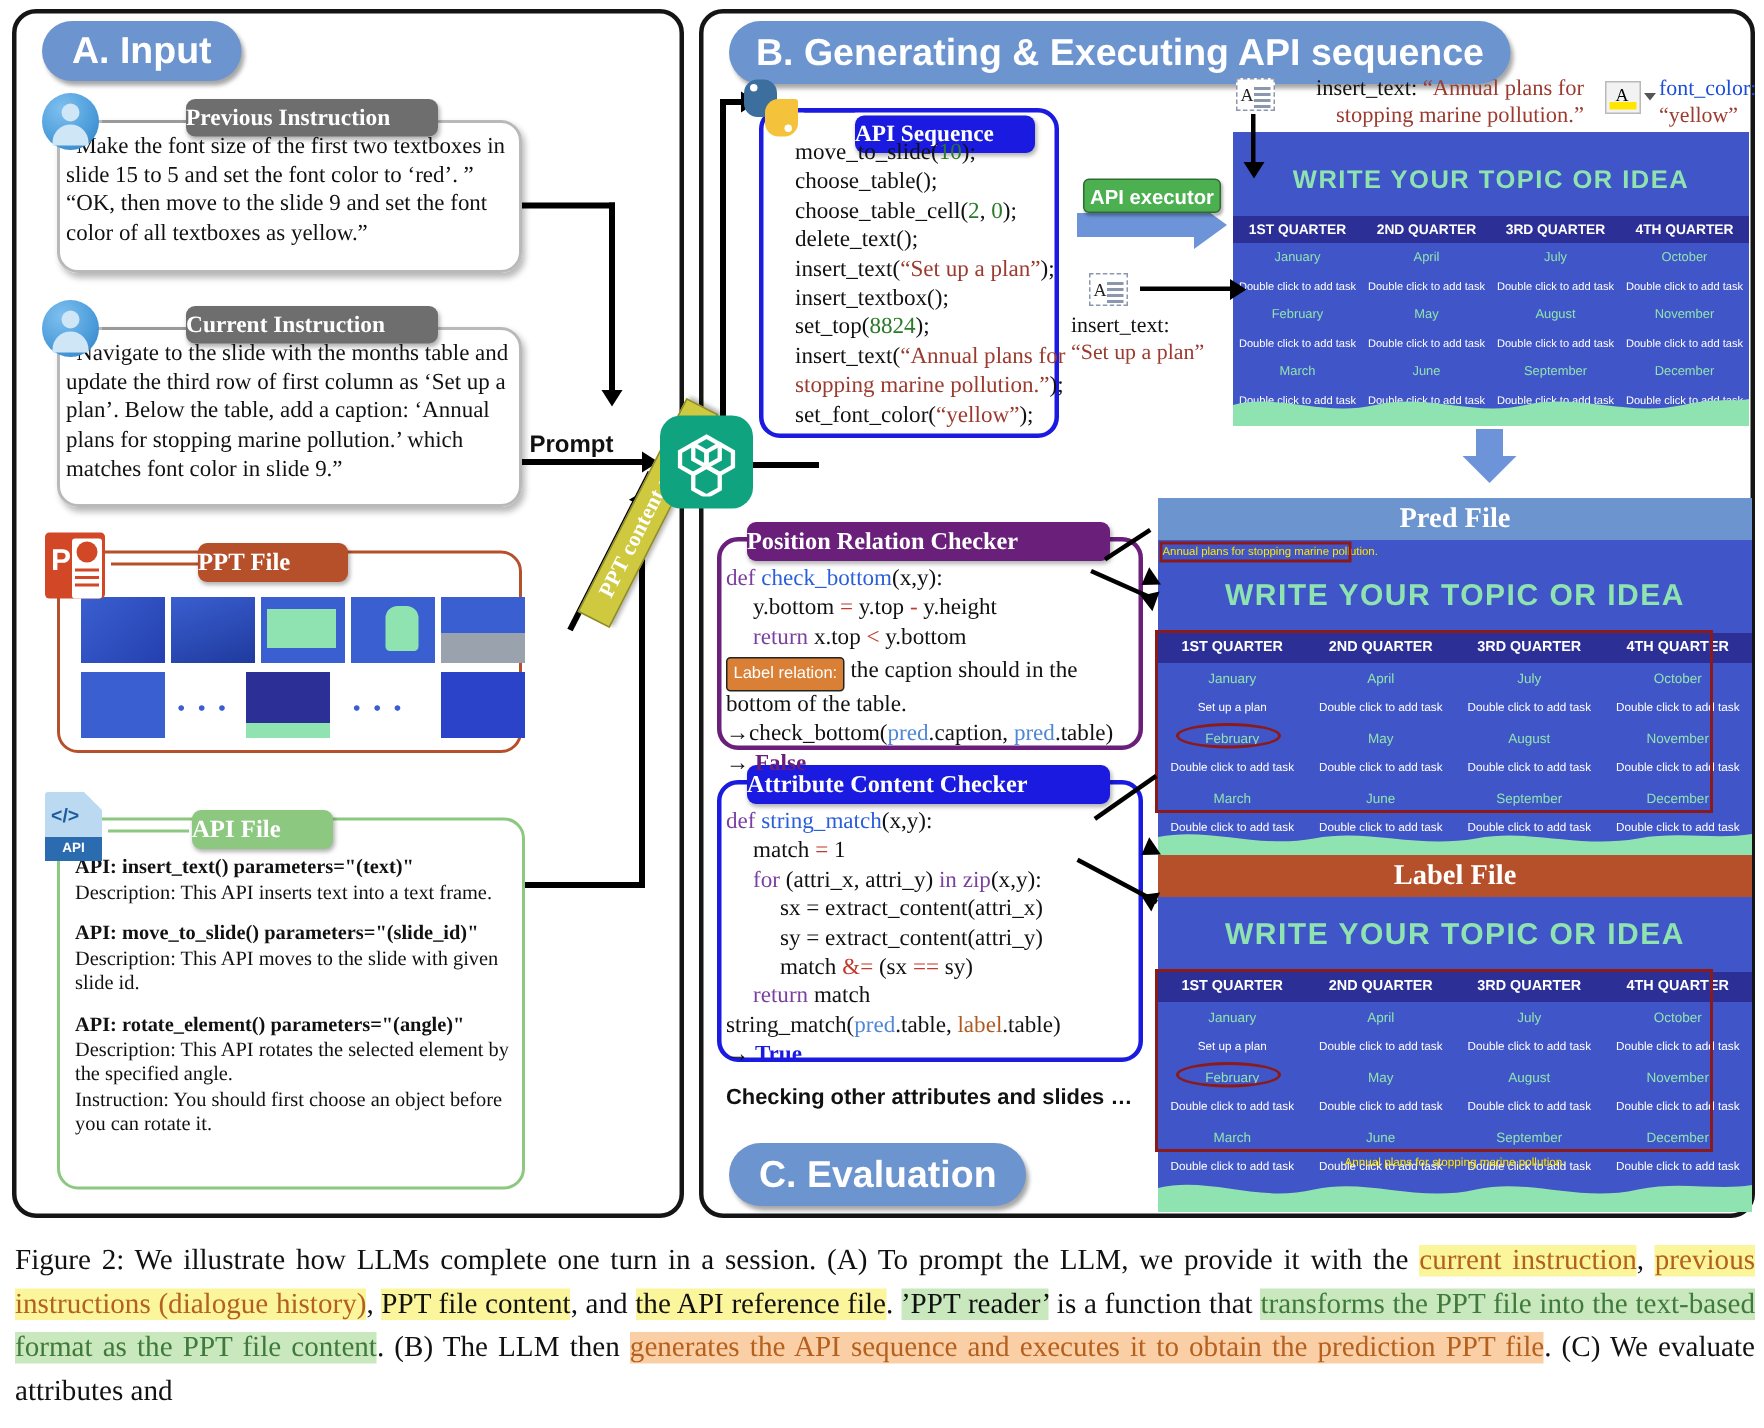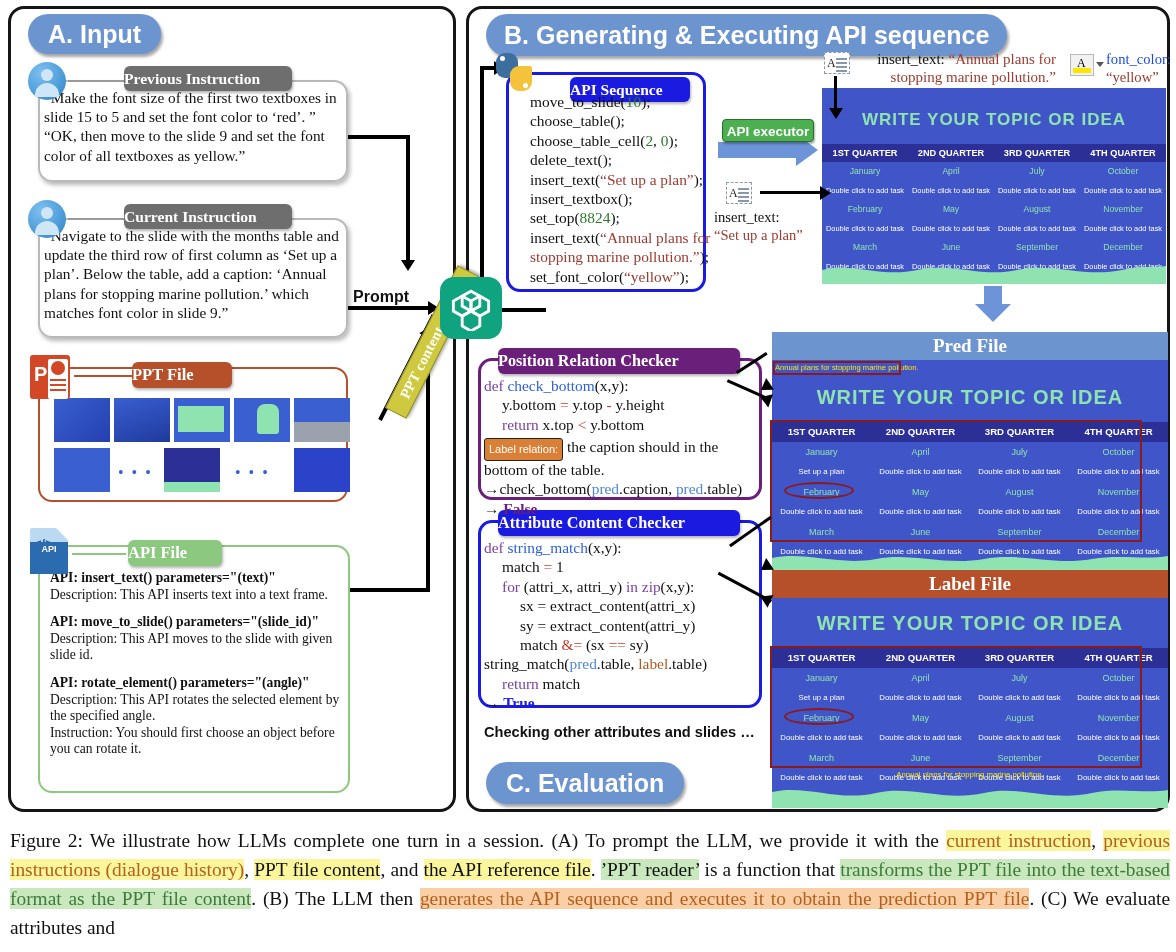--- a/index.html
+++ b/index.html
@@ -243,21 +243,21 @@
     <div style="position:absolute;left:66px;top:66px;color:#3a5fd0;font-size:16px;letter-spacing:2px;">• • •</div>
     <div style="position:absolute;left:183px;top:66px;color:#3a5fd0;font-size:16px;letter-spacing:2px;">• • •</div>
   </div>
 
   <div class="card" style="left:38px; top:545px; width:312px; height:248px;">
     <div class="card-body" style="border:2.5px solid #8cc87f; box-shadow:none;"></div>
   </div>
   <div style="position:absolute;left:30px;top:528px;width:38px;height:46px;background:#bcd9f2;border-radius:2px;z-index:6;">
     <div style="position:absolute;right:0;top:0;width:0;height:0;border-left:12px solid transparent;border-top:12px solid #fff;"></div>
     <div style="position:absolute;left:4px;top:8px;color:#1f5c9e;font-family:'Liberation Sans',sans-serif;font-weight:bold;font-size:13px;">&lt;/&gt;</div>
-    <div style="position:absolute;left:0;bottom:0;width:100%;height:32px;background:#2b6cb0;color:#fff;font-family:'Liberation Sans',sans-serif;font-size:9px;font-weight:bold;text-align:center;line-height:14px;">API</div>
+    <div style="position:absolute;left:0;bottom:0;width:100%;height:16px;background:#2b6cb0;color:#fff;font-family:'Liberation Sans',sans-serif;font-size:9px;font-weight:bold;text-align:center;line-height:14px;">API</div>
   </div>
   <div class="connector" style="left:72px; top:553px; width:54px; background:#8cc87f;"></div>
   <div class="card-title" style="left:128px; top:540px; width:94px; height:26px; line-height:26px; font-size:16.5px; background:#8cc87f;">API File</div>
 
   <div style="position:absolute;left:50px;top:570px;width:290px;z-index:5;font-size:13.6px;line-height:16.6px;color:#111;">
     <div style="font-weight:bold;">API: insert_text() parameters="(text)"</div>
     <div>Description: This API inserts text into a text frame.</div>
     <div style="height:11px;"></div>
     <div style="font-weight:bold;">API: move_to_slide() parameters="(slide_id)"</div>
     <div>Description: This API moves to the slide with given slide id.</div>
@@ -530,22 +530,22 @@
     <div class="card-body" style="border:3px solid #1a1ae0; box-shadow:none;"></div>
   </div>
   <div class="card-title" style="left:498px; top:510px; width:242px; height:26px; line-height:26px; font-size:16.2px; background:#1a1ae0;">Attribute Content Checker</div>
   <div class="codebox" style="left:484px; top:538px; width:278px;">
     <div><span class="kw">def</span> <span class="fn">string_match</span>(x,y):</div>
     <div style="padding-left:18px;">match <span class="op">=</span> 1</div>
     <div style="padding-left:18px;"><span class="kw">for</span> (attri_x, attri_y) <span class="kw">in</span> <span class="kw">zip</span>(x,y):</div>
     <div style="padding-left:36px;">sx = extract_content(attri_x)</div>
     <div style="padding-left:36px;">sy = extract_content(attri_y)</div>
     <div style="padding-left:36px;">match <span class="op">&amp;=</span> (sx <span class="op">==</span> sy)</div>
+    <div style="padding-left:18px;"><span class="kw">return</span> match</div>
     <div>string_match(<span class="pred">pred</span>.table, <span class="lbl">label</span>.table)</div>
-    <div style="padding-left:18px;"><span class="kw">return</span> match</div>
     <div>→ <span style="color:#1a1ae0;font-weight:bold;">True</span></div>
   </div>
 
   <div style="position:absolute;left:484px;top:724px;width:300px;font-family:'Liberation Sans',sans-serif;font-weight:bold;font-size:14.6px;color:#111;z-index:6;">Checking other attributes and slides …</div>
 
   <div style="position:absolute;left:766px;top:352px;width:3px;height:36px;background:#000;transform:rotate(57deg);transform-origin:top left;z-index:10;"></div>
   <div class="arrowhead ah-right" style="left:760px;top:380px;transform:rotate(146deg);"></div>
 
   <div style="position:absolute;left:770px;top:398px;width:3px;height:46px;background:#000;transform:rotate(114deg);transform-origin:top left;z-index:10;"></div>
   <div class="arrowhead ah-right" style="left:760px;top:392px;transform:rotate(200deg);"></div>

